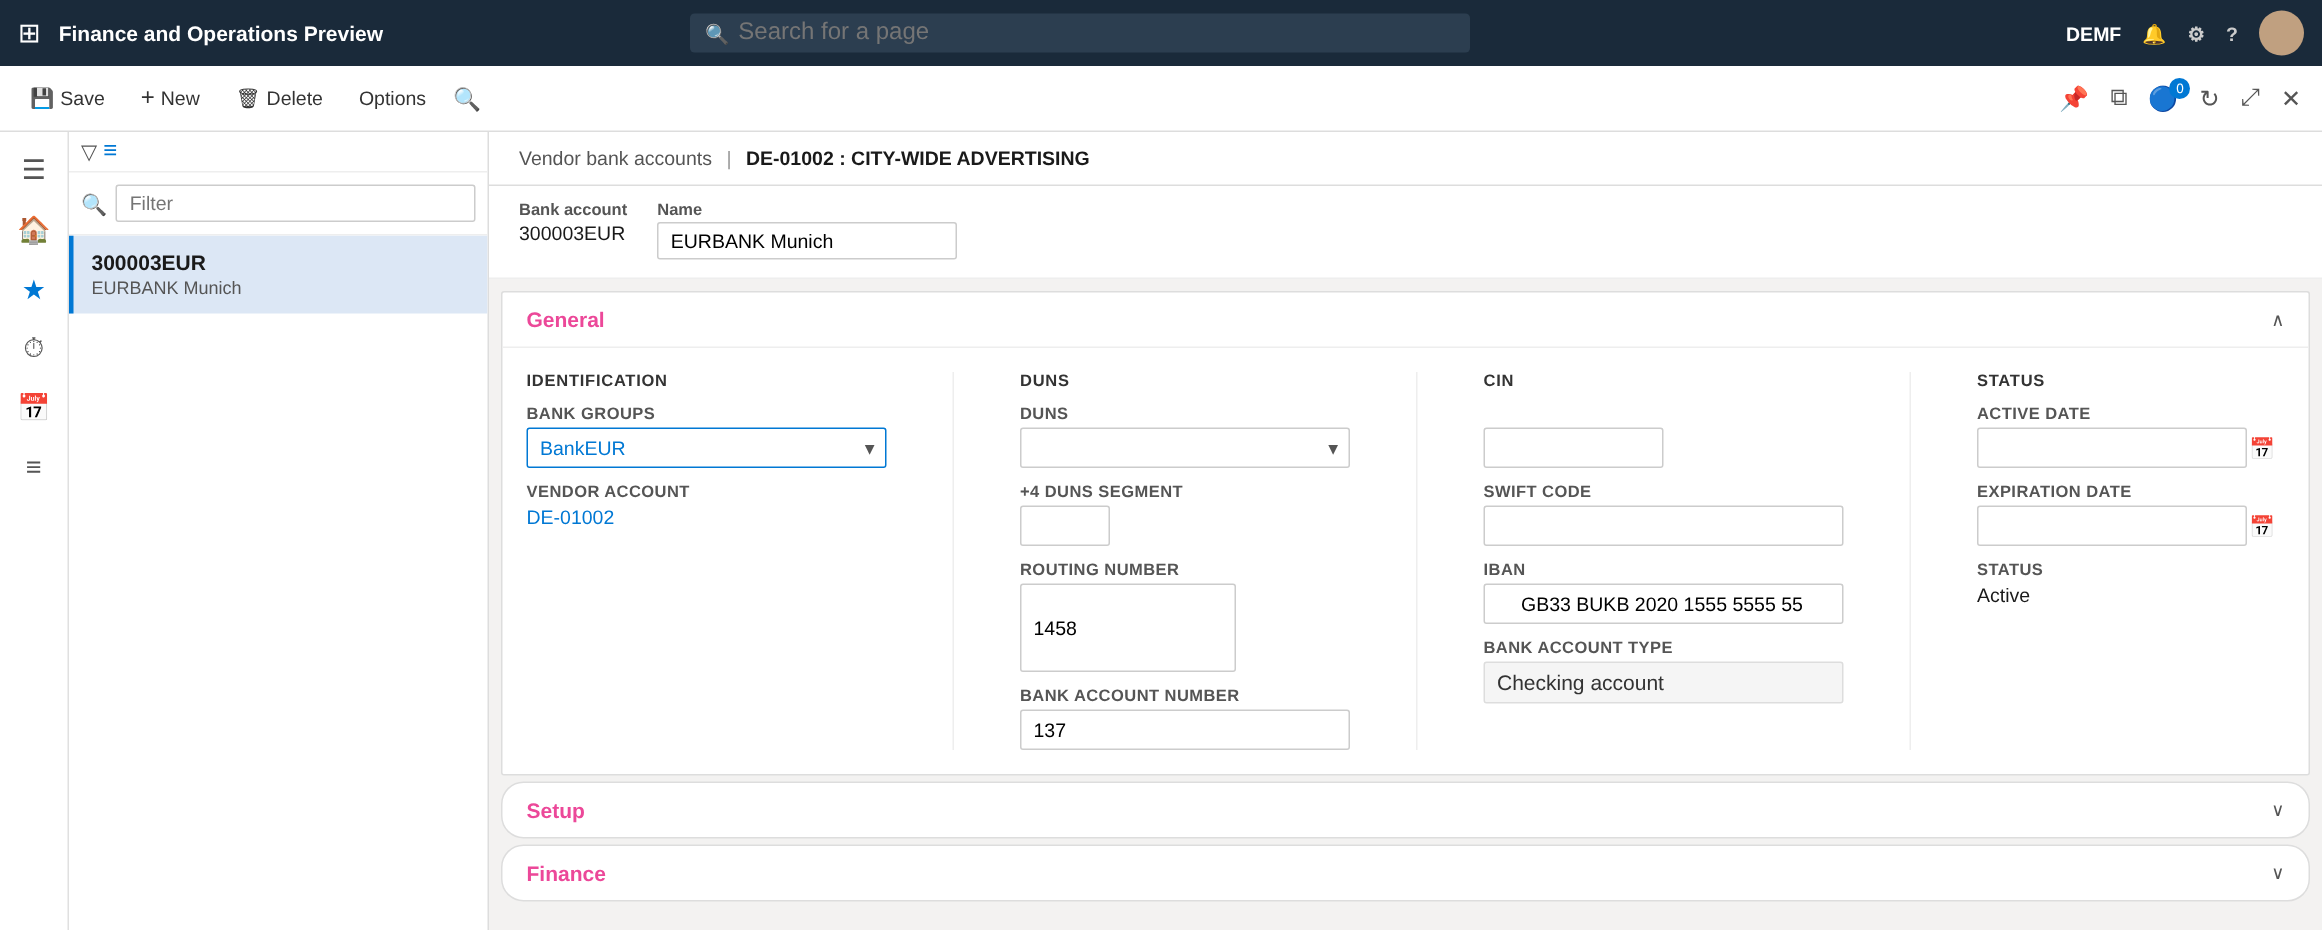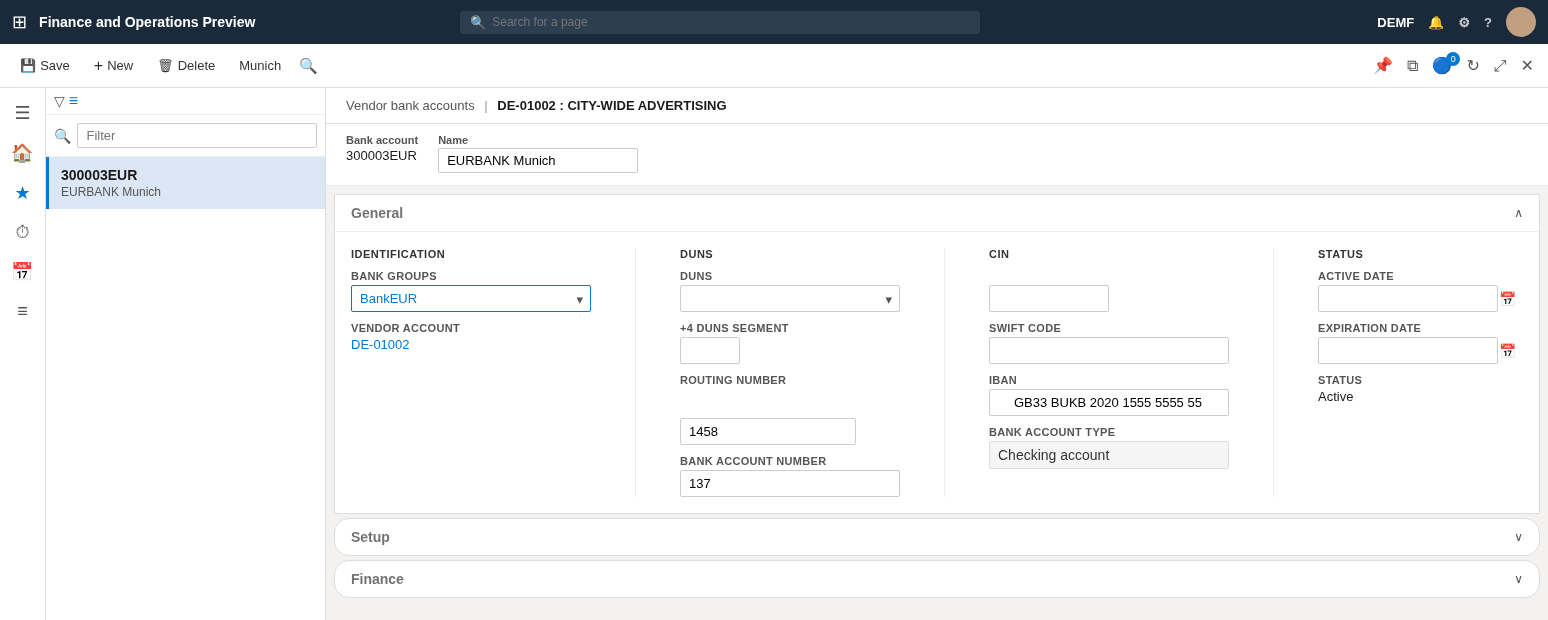--- a/index.html
+++ b/index.html
@@ -13,21 +13,21 @@
     }
     .top-nav .app-title { font-size: 14px; font-weight: 600; flex: 0 0 auto; }
     .top-nav .search-bar {
       flex: 1; max-width: 520px; margin: 0 auto;
       display: flex; align-items: center;
       background: #2c3e50; border-radius: 3px;
       padding: 4px 10px; gap: 6px; color: #aaa;
     }
     .top-nav .search-bar input {
       background: transparent; border: none; outline: none;
-      color: #fde047; font-size: 12px; flex: 1;
+      color: #fde047; font-size: 16px; flex: 1;
     }
     .top-nav .nav-right { display: flex; align-items: center; gap: 14px; margin-left: auto; }
     .top-nav .nav-right span { font-size: 13px; font-weight: 600; }
     .top-nav .nav-icon { font-size: 16px; cursor: pointer; color: #ccc; }
     .avatar { width: 30px; height: 30px; border-radius: 50%; background: #c0a080; }
 
     
     .toolbar {
       display: flex; align-items: center;
       background: #fff; border-bottom: 1px solid #ddd;
@@ -121,21 +121,21 @@
     
     .section {
       background: #fff; margin: 8px 8px 0; border: 1px solid #ddd; border-radius: 2px;
     }
     .section-header {
       display: flex; align-items: center; justify-content: space-between;
       padding: 10px 16px; cursor: pointer;
       border-bottom: 1px solid #eee;
     }
     .section-header.collapsed { border-bottom: none; }
-    .section-title { font-size: 14px; font-weight: 600; color: #737373; }
+    .section-title { font-size: 14px; font-weight: 600; color: #ec4899; }
     .section-chevron { font-size: 12px; color: #555; }
     .section-body { padding: 16px; }
     .form-field { display: flex; flex-direction: column; gap: 3px; }
     .form-field label { font-size: 11px; color: #555; font-weight: 600; text-transform: uppercase; letter-spacing: 0.3px; }
     .form-field input, .form-field select {
       border: 1px solid #ccc; padding: 5px 24px; font-size: 13px;
       border-radius: 2px; outline: none; background: #fff; width: 100%;
     }
     .form-field .read-only {
       background: #f5f5f5; color: #333; padding: 5px 8px;
@@ -197,21 +197,21 @@
   </button>
   <button class="toolbar-btn">
     <span style="font-size:16px;">+</span>
     <span>New</span>
   </button>
   <button class="toolbar-btn">
     <span>🗑</span>
     <span>Delete</span>
   </button>
   <button class="toolbar-btn">
-    <span>Munich</span>
+    <span>Options</span>
   </button>
   <span style="font-size:15px;color:#555;padding:4px;cursor:pointer;">🔍</span>
 
   <div class="toolbar-right">
     <span class="tb-icon">📌</span>
     <span class="tb-icon">⧉</span>
     <div class="notif-badge">
       <span class="tb-icon">🔵</span>
       <span class="badge">0</span>
     </div>
@@ -306,21 +306,21 @@
                   <option value=""></option>
                 </select>
               </div>
             </div>
             <div class="form-field" style="margin-top:10px;">
               <label>+4 DUNS segment</label>
               <input type="text" style="padding: 5px 8px; width: 60px; font-size: 13px; border-radius: 2px; border: 1px solid rgb(204, 204, 204);">
             </div>
             <div class="form-field" style="margin-top:10px;">
               <label>Routing number</label>
-              <input type="text" style="padding: 5px 8px; width: 176px; font-size: 13px; border-radius: 2px; border: 1px solid rgb(204, 204, 204); margin-top: 29px;" value="1458">
+              <input type="text" style="padding: 21px 8px; width: 144px; font-size: 13px; border-radius: 2px; border: 1px solid rgb(204, 204, 204);" value="1458">
             </div>
             <div class="form-field" style="margin-top:10px;">
               <label>Bank account number</label>
               <input type="text" style="padding: 5px 8px; width: 100%; font-size: 13px; border-radius: 2px; border: 1px solid rgb(204, 204, 204);" value="137">
             </div>
           </div>
 
           <div class="col-separator"></div>
 
           <div style="flex:0 0 280px;padding:0 20px;">

